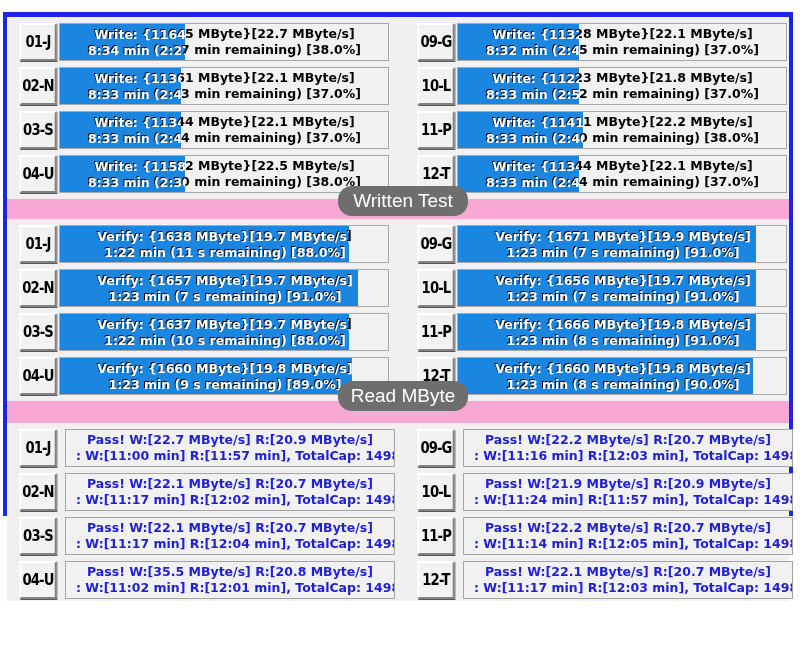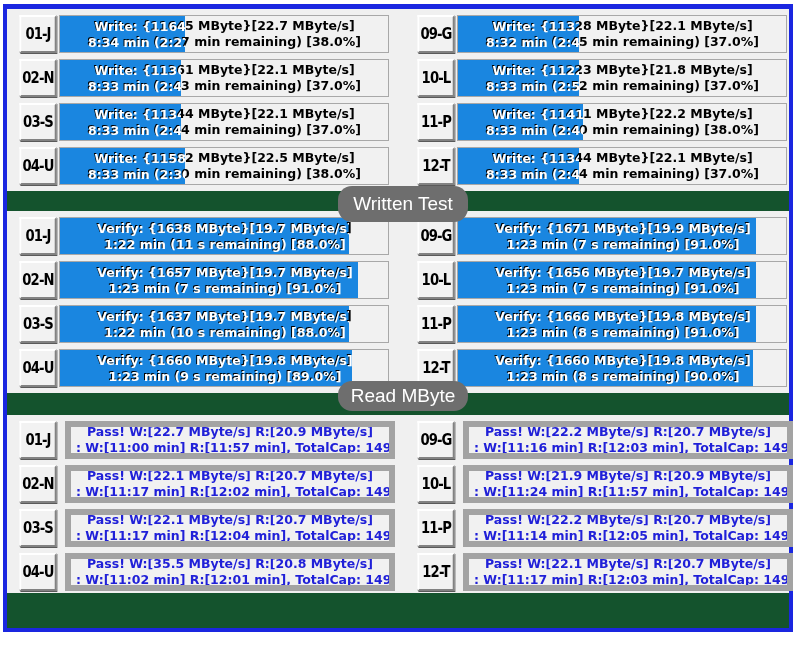--- a/index.html
+++ b/index.html
@@ -19,27 +19,27 @@
     width: 800px;
     height: 645px;
     background: #ffffff;
     box-sizing: border-box;
   }
 
   
   .frame {
     position: absolute;
     left: 3px;
-    top: 4px;
+    top: 12px;
     width: 790px;
-    height: 628px;
+    height: 504px;
     border: 4px solid #1a26e0;
     border-top: 5px solid #1a26e0;
     box-sizing: border-box;
-    background: #14532d;
+    background: #f9a8d4;
   }
 
   .panel {
     position: absolute;
     left: 0px;
     width: 782px;
     background: #f0f0f0;
     box-sizing: border-box;
   }
   .panel-written { top: 0px;   height: 182px; }
@@ -133,21 +133,21 @@
     justify-content: center;
   }
 
   
   .pass-box {
     position: relative;
     margin-left: 6px;
     width: 330px;
     height: 38px;
     background: #f1f1f1;
-    border: 6px solid #a3a3a3;
+    border: 1px solid #a3a3a3;
     box-sizing: border-box;
     display: flex;
     flex-direction: column;
     align-items: center;
     justify-content: center;
     overflow: hidden;
     font-family: "DejaVu Sans", "Liberation Sans", sans-serif;
     font-weight: bold;
     font-size: 12.5px;
     line-height: 16px;
@@ -162,21 +162,21 @@
     background: #6e6e6e;
     color: #ffffff;
     border-radius: 14px;
     font-family: "Liberation Sans", "DejaVu Sans", sans-serif;
     font-size: 19px;
     display: flex;
     align-items: center;
     justify-content: center;
     z-index: 20;
   }
-  .cap-written { left: 338px; top: 186px; width: 130px; height: 36px; }
+  .cap-written { left: 338px; top: 186px; width: 130px; height: 30px; }
   .cap-read    { left: 338px; top: 381px; width: 130px; height: 30px; }
   .cap-pass    { left: 276px; top: 583px; width: 252px; height: 32px; }
 </style>
 </head>
 <body>
 
 <div id="app">
   <div class="frame">
 
     <div class="panel panel-written">

